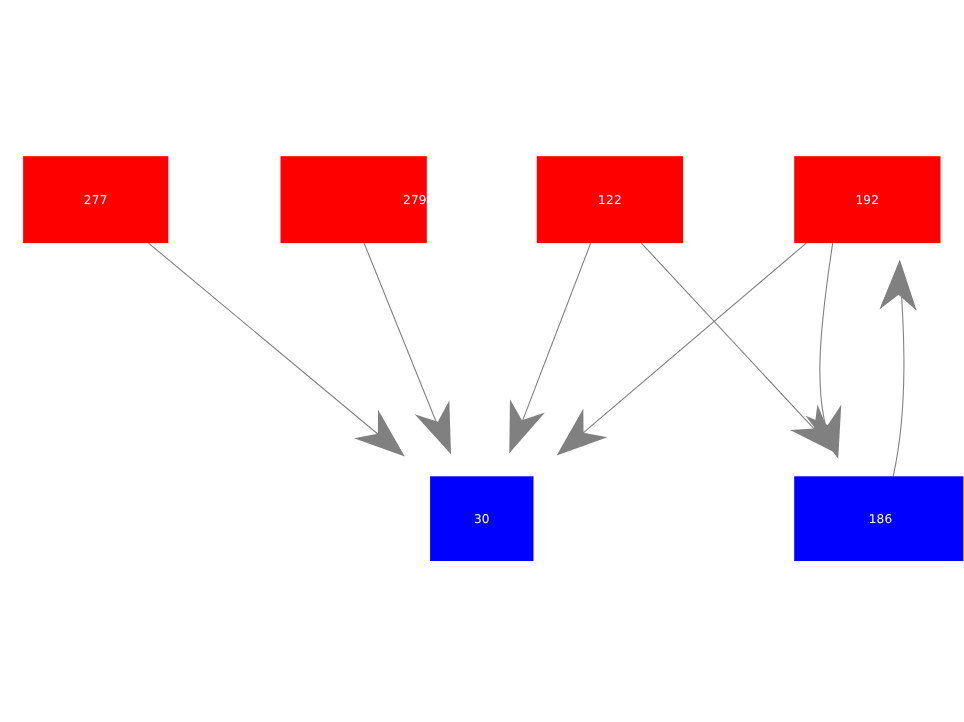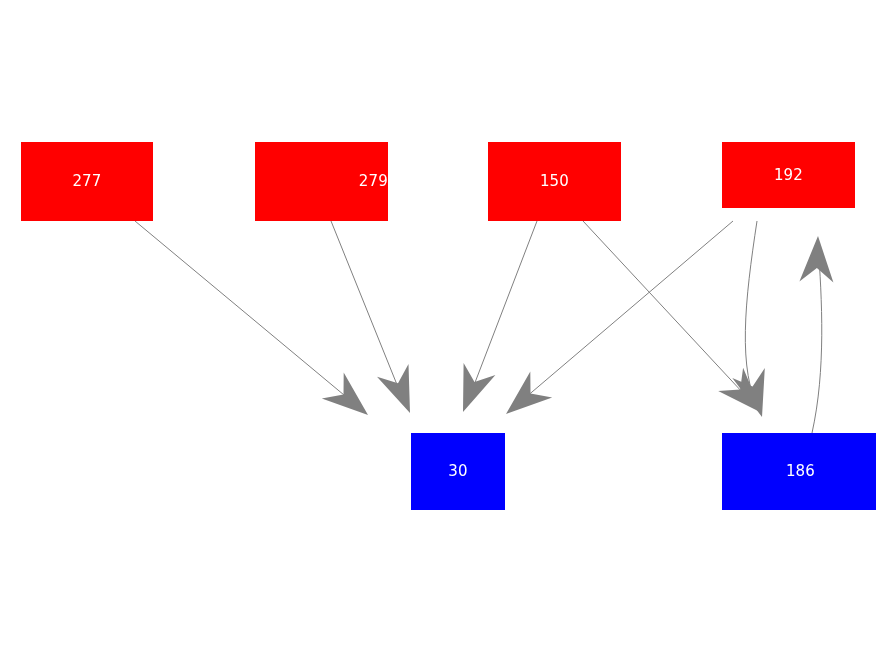--- a/index.html
+++ b/index.html
@@ -21,21 +21,21 @@
     top: 0;
     width: 876px;
     height: 656px;
   }
   .node {
     position: absolute;
     display: flex;
     align-items: center;
     justify-content: center;
     color: #ffffff;
-    font-size: 15px;
+    font-size: 11px;
     font-family: "DejaVu Sans", "Liberation Sans", sans-serif;
     line-height: 1;
     letter-spacing: 0.2px;
     box-sizing: border-box;
     z-index: 5;
   }
   .node-label {
     pointer-events: none;
     user-select: none;
   }
@@ -67,26 +67,26 @@
   </svg>
 
   <div id="node-layer">
       <div class="node" style="left: 21px; top: 142px; width: 132px; height: 79px; background: rgb(255, 0, 0);">
         <span class="node-label">277</span>
       </div>
       <div class="node" style="left: 255px; top: 142px; width: 133px; height: 79px; background: rgb(255, 0, 0); justify-content: flex-end;">
         <span class="node-label">279</span>
       </div>
       <div class="node" style="left: 488px; top: 142px; width: 133px; height: 79px; background: rgb(255, 0, 0);">
-        <span class="node-label">150</span>
+        <span class="node-label">122</span>
       </div>
-      <div class="node" style="left: 722px; top: 142px; width: 133px; height: 66px; background: rgb(255, 0, 0);">
+      <div class="node" style="left: 722px; top: 142px; width: 133px; height: 79px; background: rgb(255, 0, 0);">
         <span class="node-label">192</span>
       </div>
-      <div class="node" style="left: 391px; top: 433px; width: 94px; height: 77px; background: rgb(0, 0, 255); margin-left: 20px;">
+      <div class="node" style="left: 391px; top: 433px; width: 94px; height: 77px; background: rgb(0, 0, 255);">
         <span class="node-label">30</span>
       </div>
       <div class="node" style="left: 722px; top: 433px; width: 157px; height: 77px; background: rgb(0, 0, 255);">
         <span class="node-label">186</span>
       </div>
     </div>
 
 </div>
 
 </body></html>

